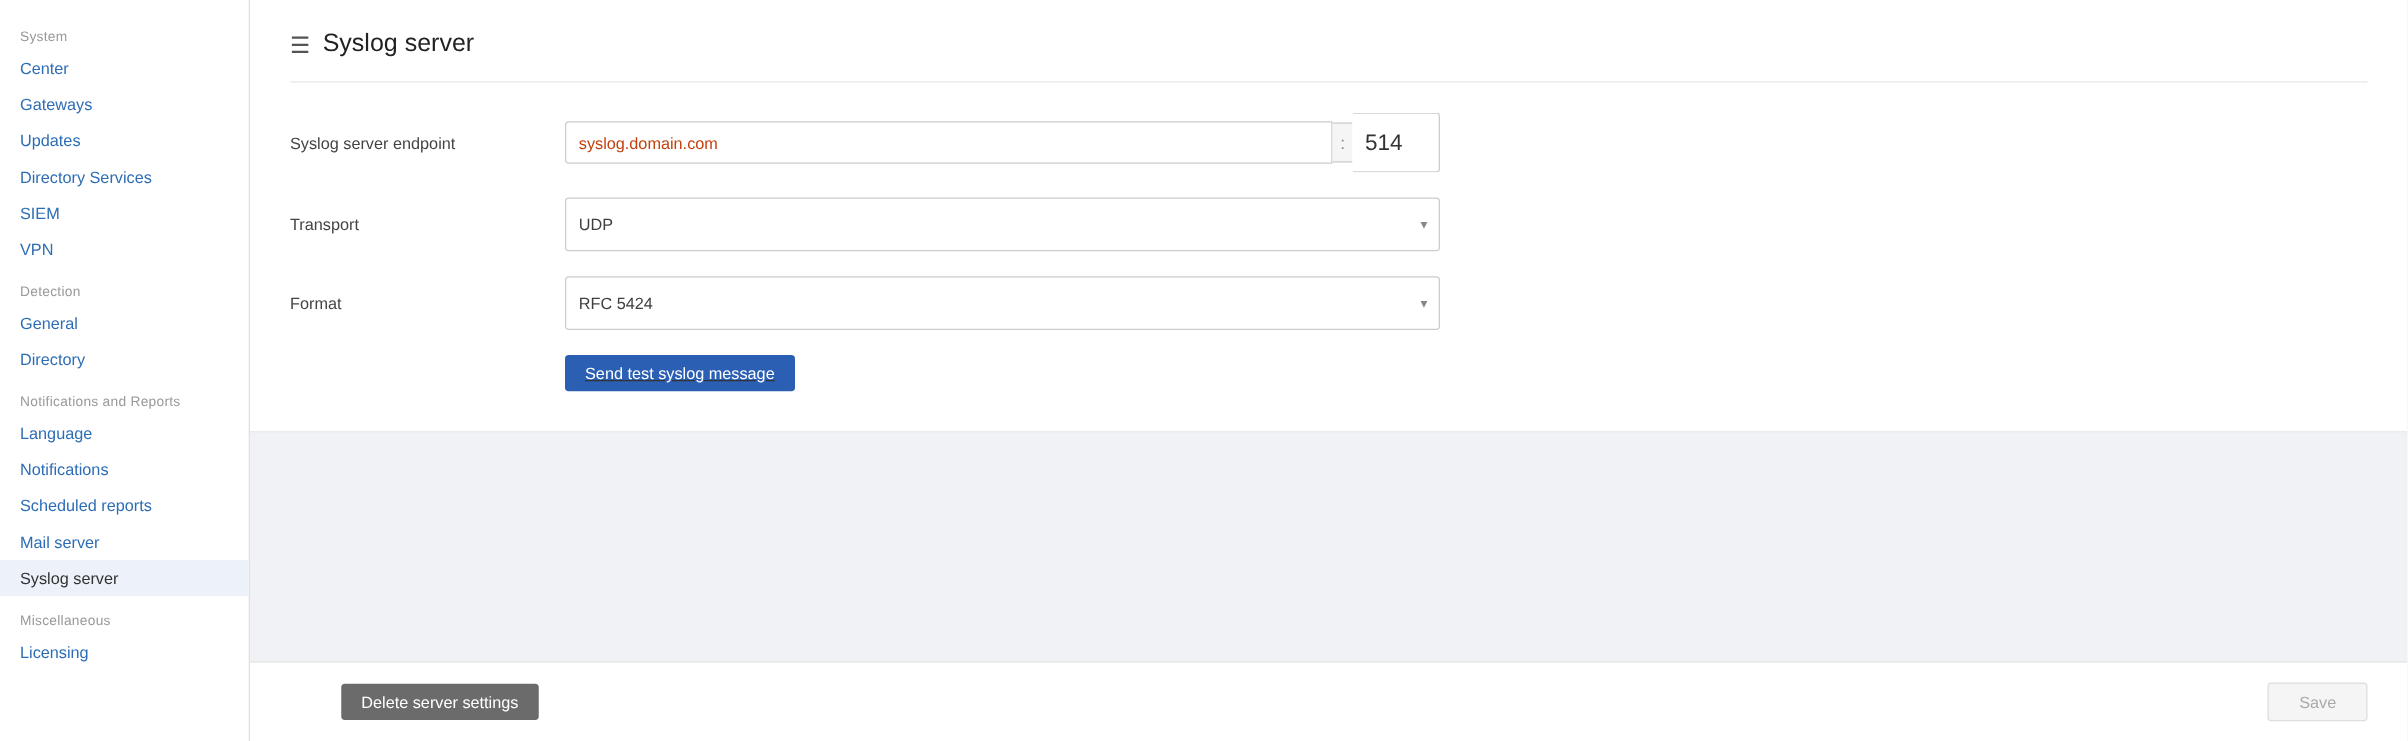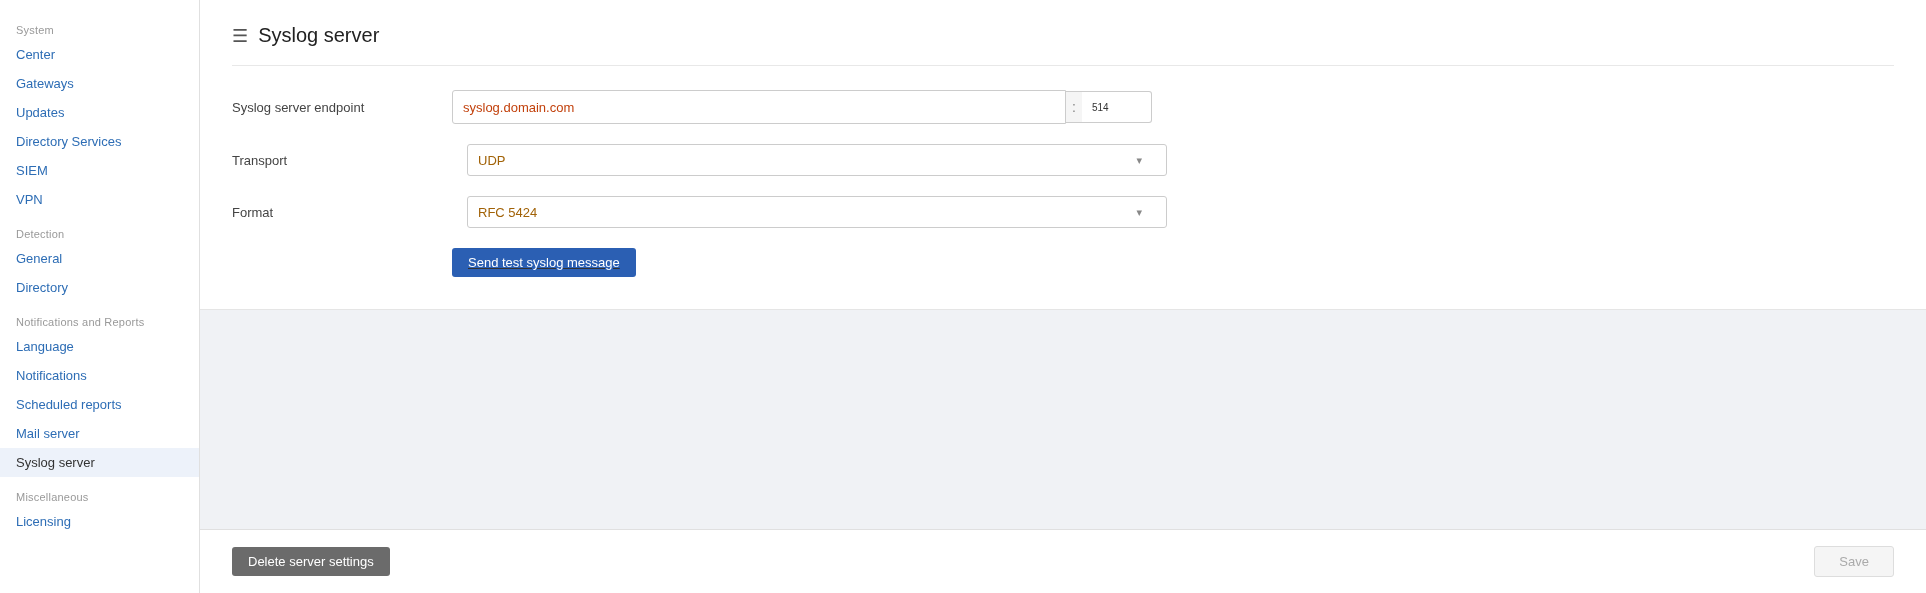--- a/index.html
+++ b/index.html
@@ -118,46 +118,45 @@
       display: flex;
       align-items: center;
       color: #888;
       font-size: 14px;
     }
     .port-input {
       border: 1px solid #ccc;
       border-left: none;
       border-radius: 0 3px 3px 0;
       padding: 6px 10px;
-      font-size: 10px;
-      height: 32px;
+      font-size: 18px;
+      height: 48px;
       width: 70px;
       outline: none;
       color: #333;
       background: #fff;
     }
     .form-select-wrapper {
       flex: 1;
       max-width: 700px;
       position: relative;
     }
     .form-select {
       width: 100%;
       border: 1px solid #ccc;
       border-radius: 3px;
       padding: 6px 30px 6px 10px;
       font-size: 13px;
-      height: 32px;
+      height: 43px;
       outline: none;
-      color: #a16207;
+      color: #404040;
       background: #fff;
       appearance: none;
       -webkit-appearance: none;
       cursor: pointer;
-      margin-left: 15px;
     }
     .select-arrow {
       position: absolute;
       right: 10px;
       top: 50%;
       transform: translateY(-50%);
       pointer-events: none;
       color: #888;
       font-size: 11px;
     }
@@ -190,20 +189,21 @@
       position: relative;
     }
     .btn-delete {
       background: #6b6b6b;
       color: #fff;
       border: none;
       border-radius: 3px;
       padding: 7px 16px;
       font-size: 13px;
       cursor: pointer;
+      margin-left: 41px;
     }
     .btn-save {
       background: #f5f5f5;
       color: #aaa;
       border: 1px solid #ddd;
       border-radius: 3px;
       padding: 7px 24px;
       font-size: 13px;
       cursor: default;
       margin-left: 16px;

